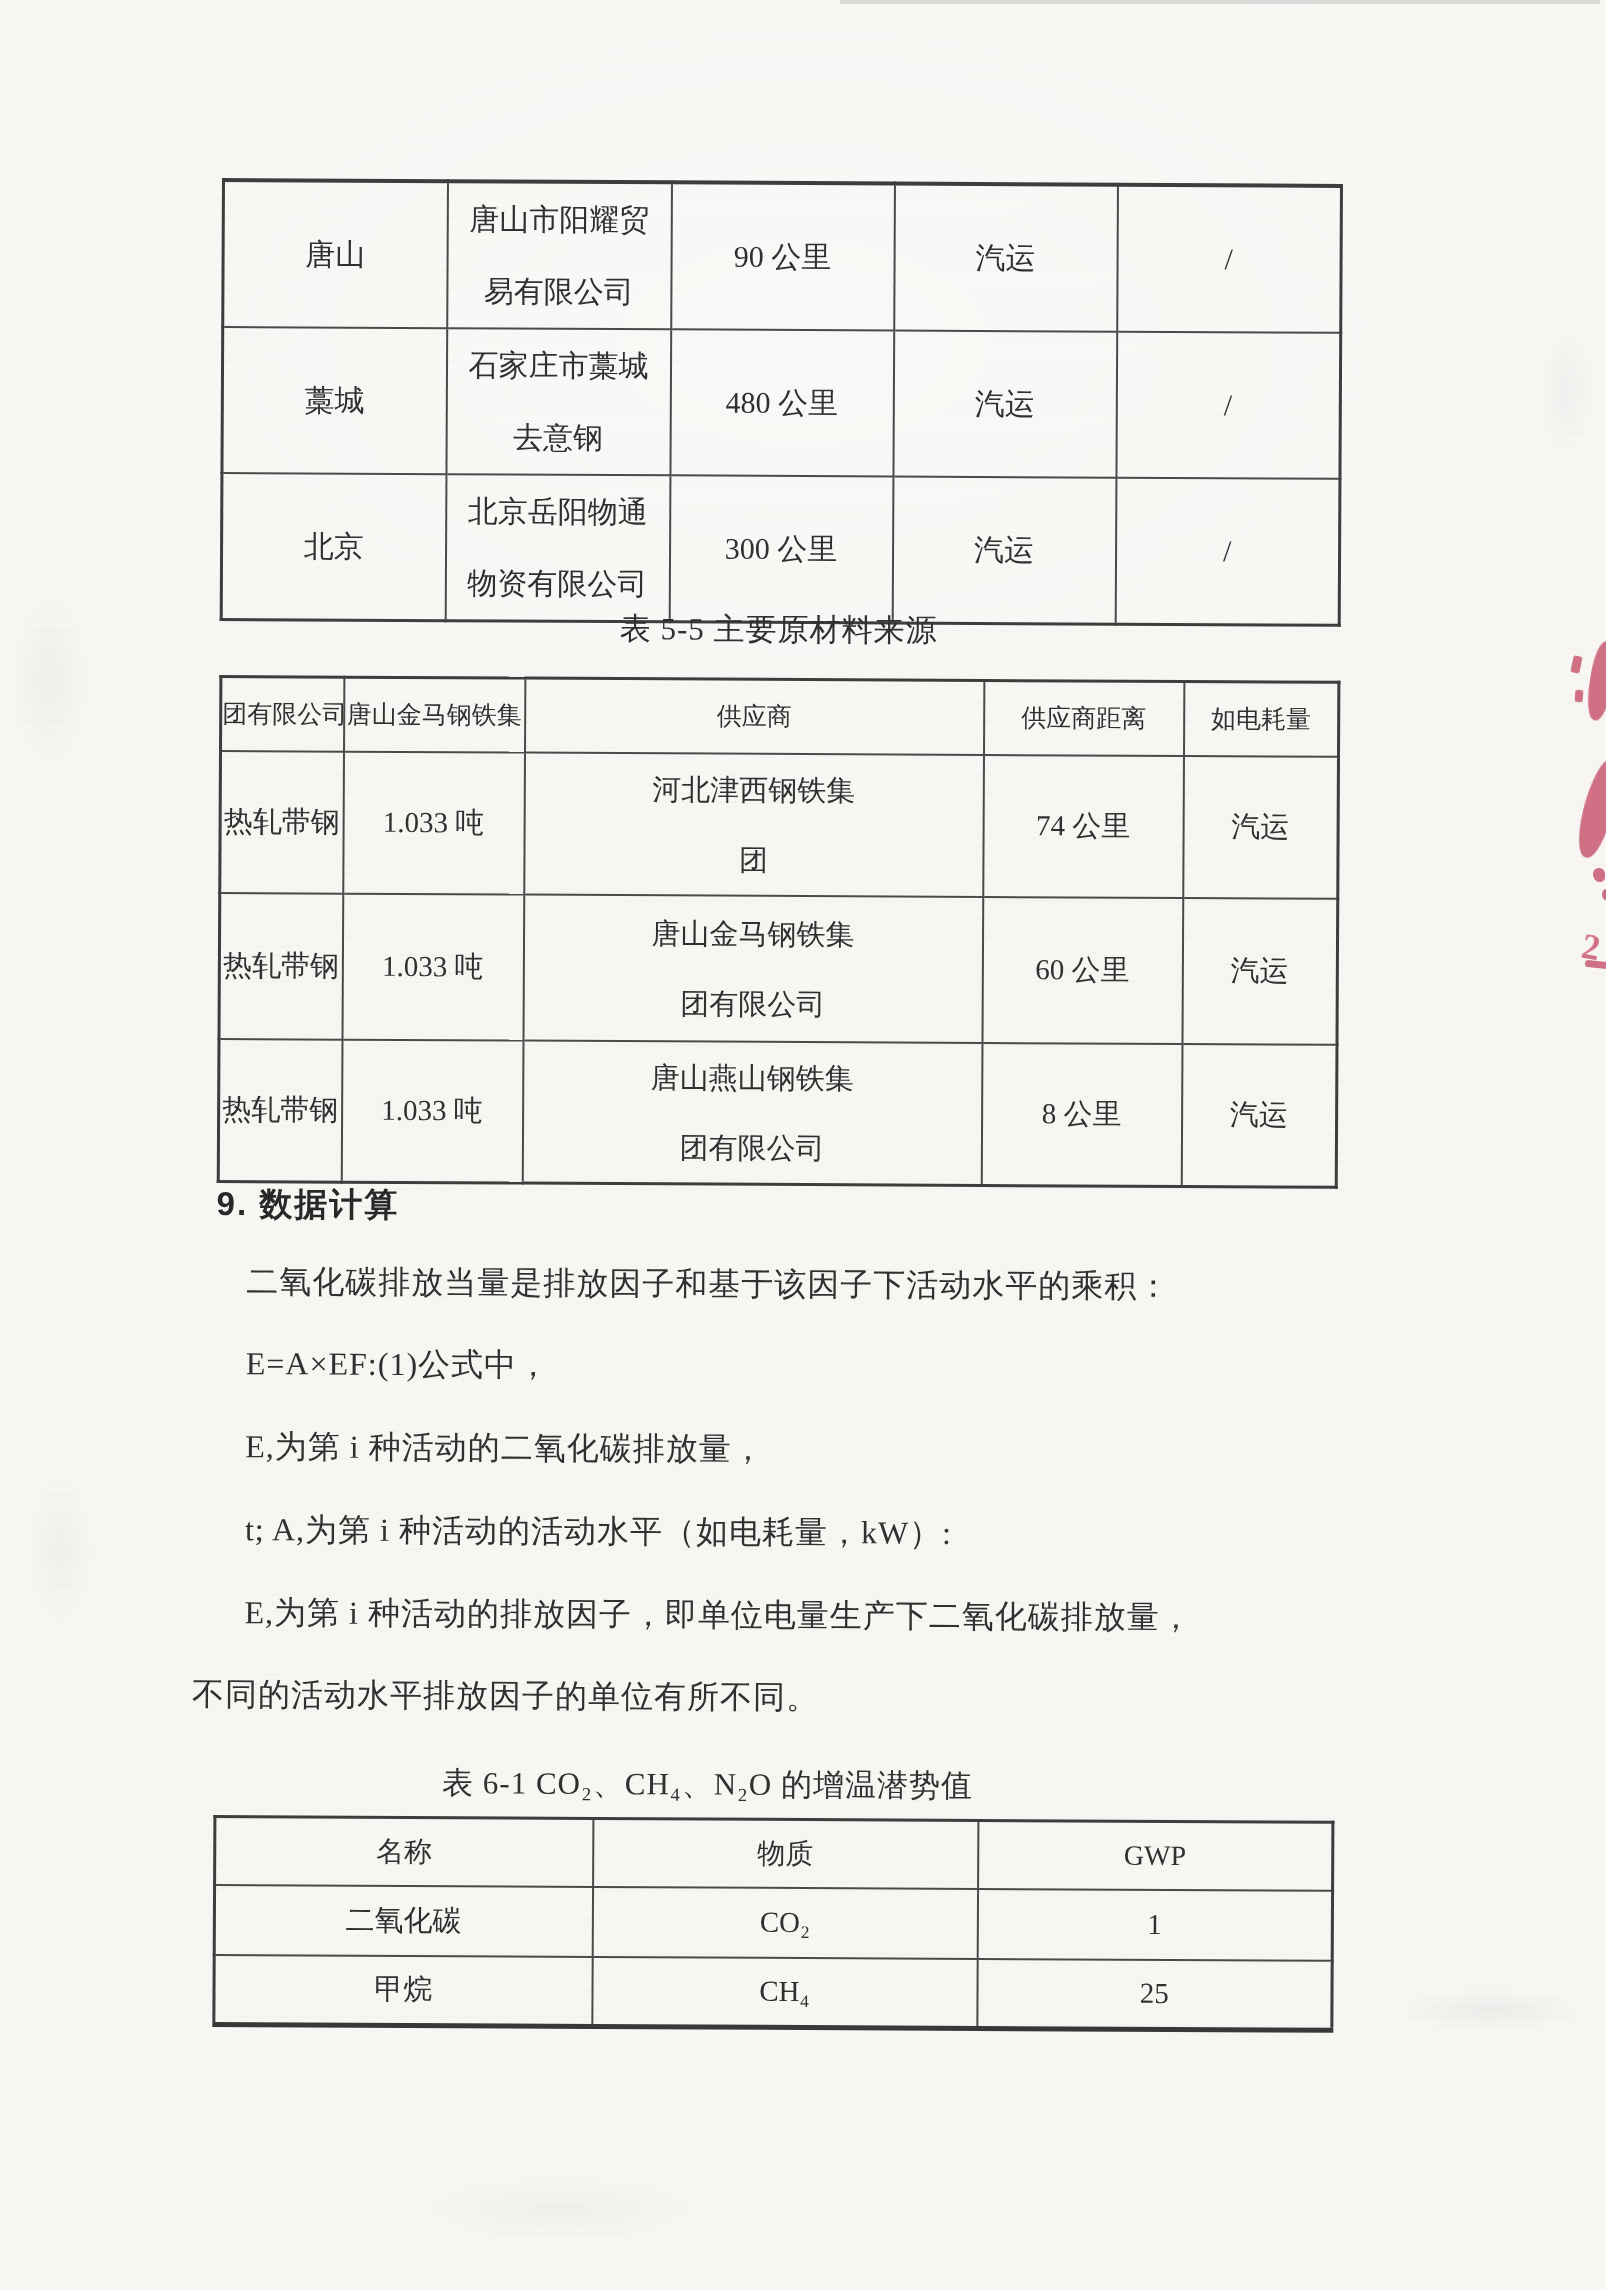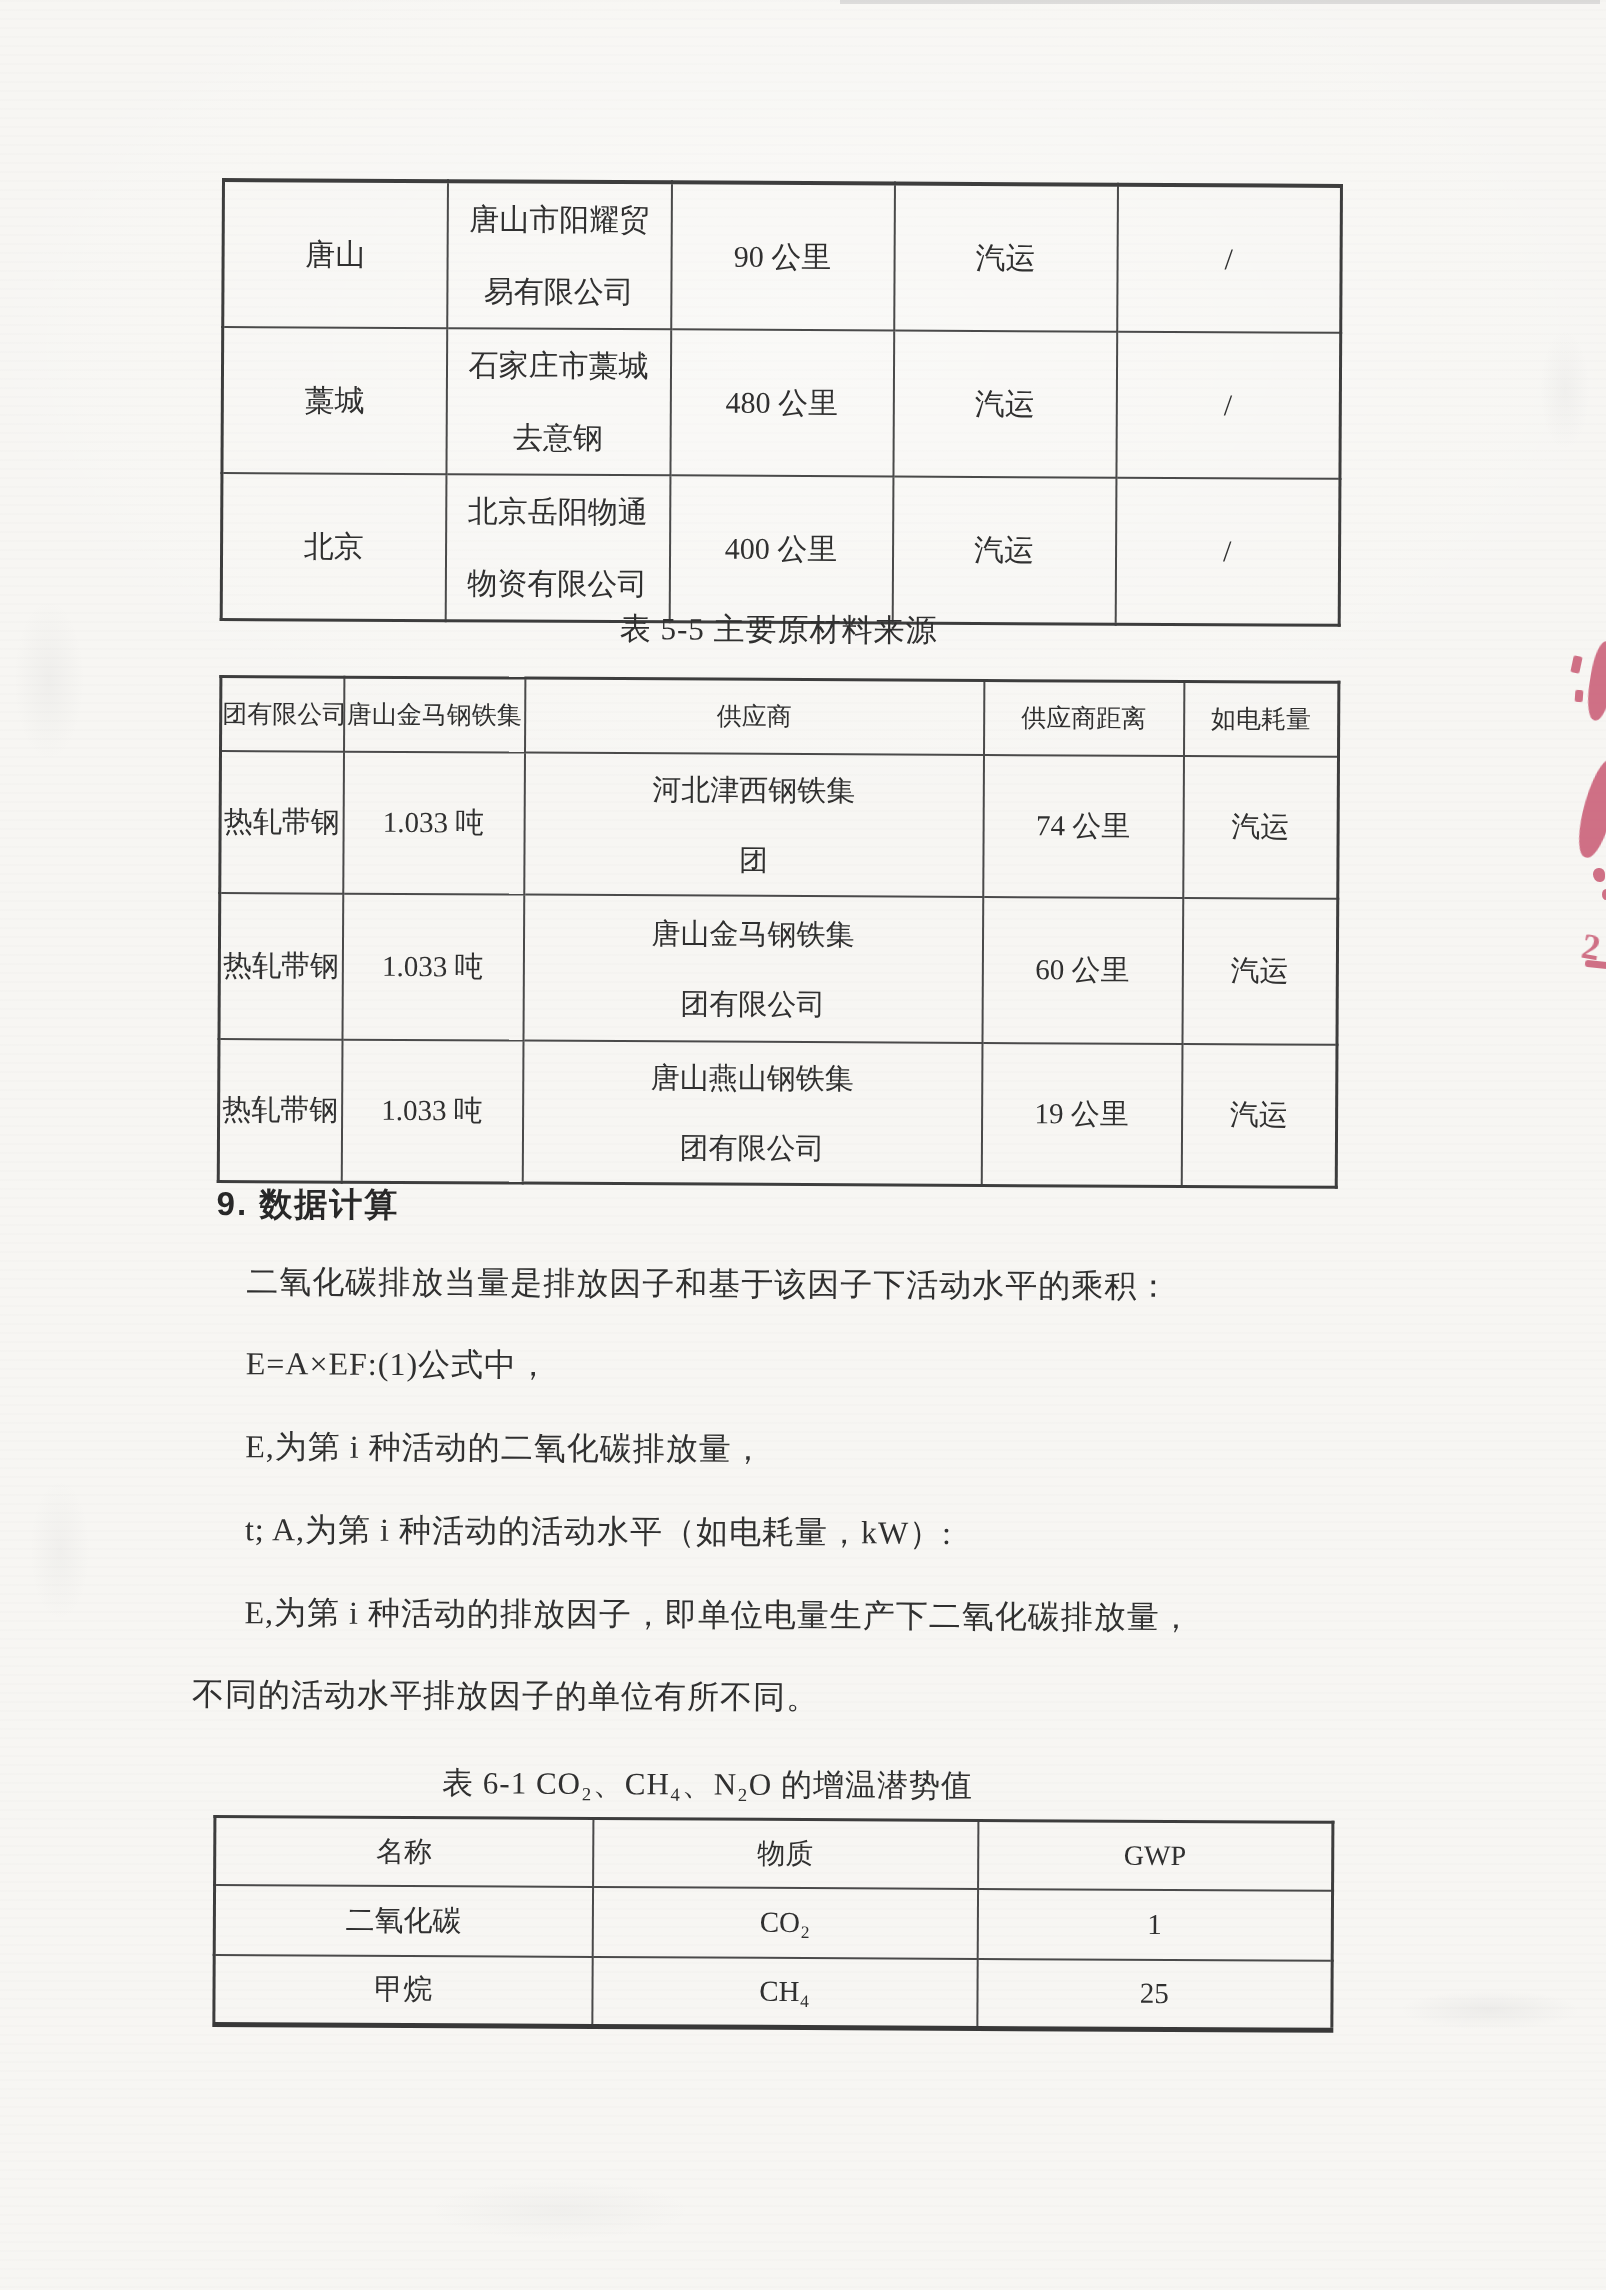--- a/index.html
+++ b/index.html
@@ -107,21 +107,21 @@
         <td>480 公里</td>
         <td>汽运</td>
         <td>/</td>
       </tr>
       <tr>
         <td>北京</td>
         <td class="two">
           <div>北京岳阳物通</div>
           <div>物资有限公司</div>
         </td>
-        <td>400 公里</td>
+        <td>300 公里</td>
         <td>汽运</td>
         <td>/</td>
       </tr>
     </tbody>
       </table>
 
     <div class="tabletitle" id="title55">表 5-5 主要原材料来源</div>
 
     <table id="table55">
       <colgroup>
@@ -159,21 +159,21 @@
         <td>60 公里</td>
         <td>汽运</td>
       </tr>
       <tr class="r3">
         <td>热轧带钢</td>
         <td>1.033 吨</td>
         <td class="two">
           <div>唐山燕山钢铁集</div>
           <div>团有限公司</div>
         </td>
-        <td>19 公里</td>
+        <td>8 公里</td>
         <td>汽运</td>
       </tr>
     </tbody>
       </table>
 
     <div id="heading6">9. 数据计算</div>
     <div class="pline pl0">二氧化碳排放当量是排放因子和基于该因子下活动水平的乘积：</div>
     <div class="pline pl1">E=A×EF:(1)公式中，</div>
     <div class="pline pl2">E,为第 i 种活动的二氧化碳排放量，</div>
     <div class="pline pl3">t; A,为第 i 种活动的活动水平（如电耗量，kW）:</div>

